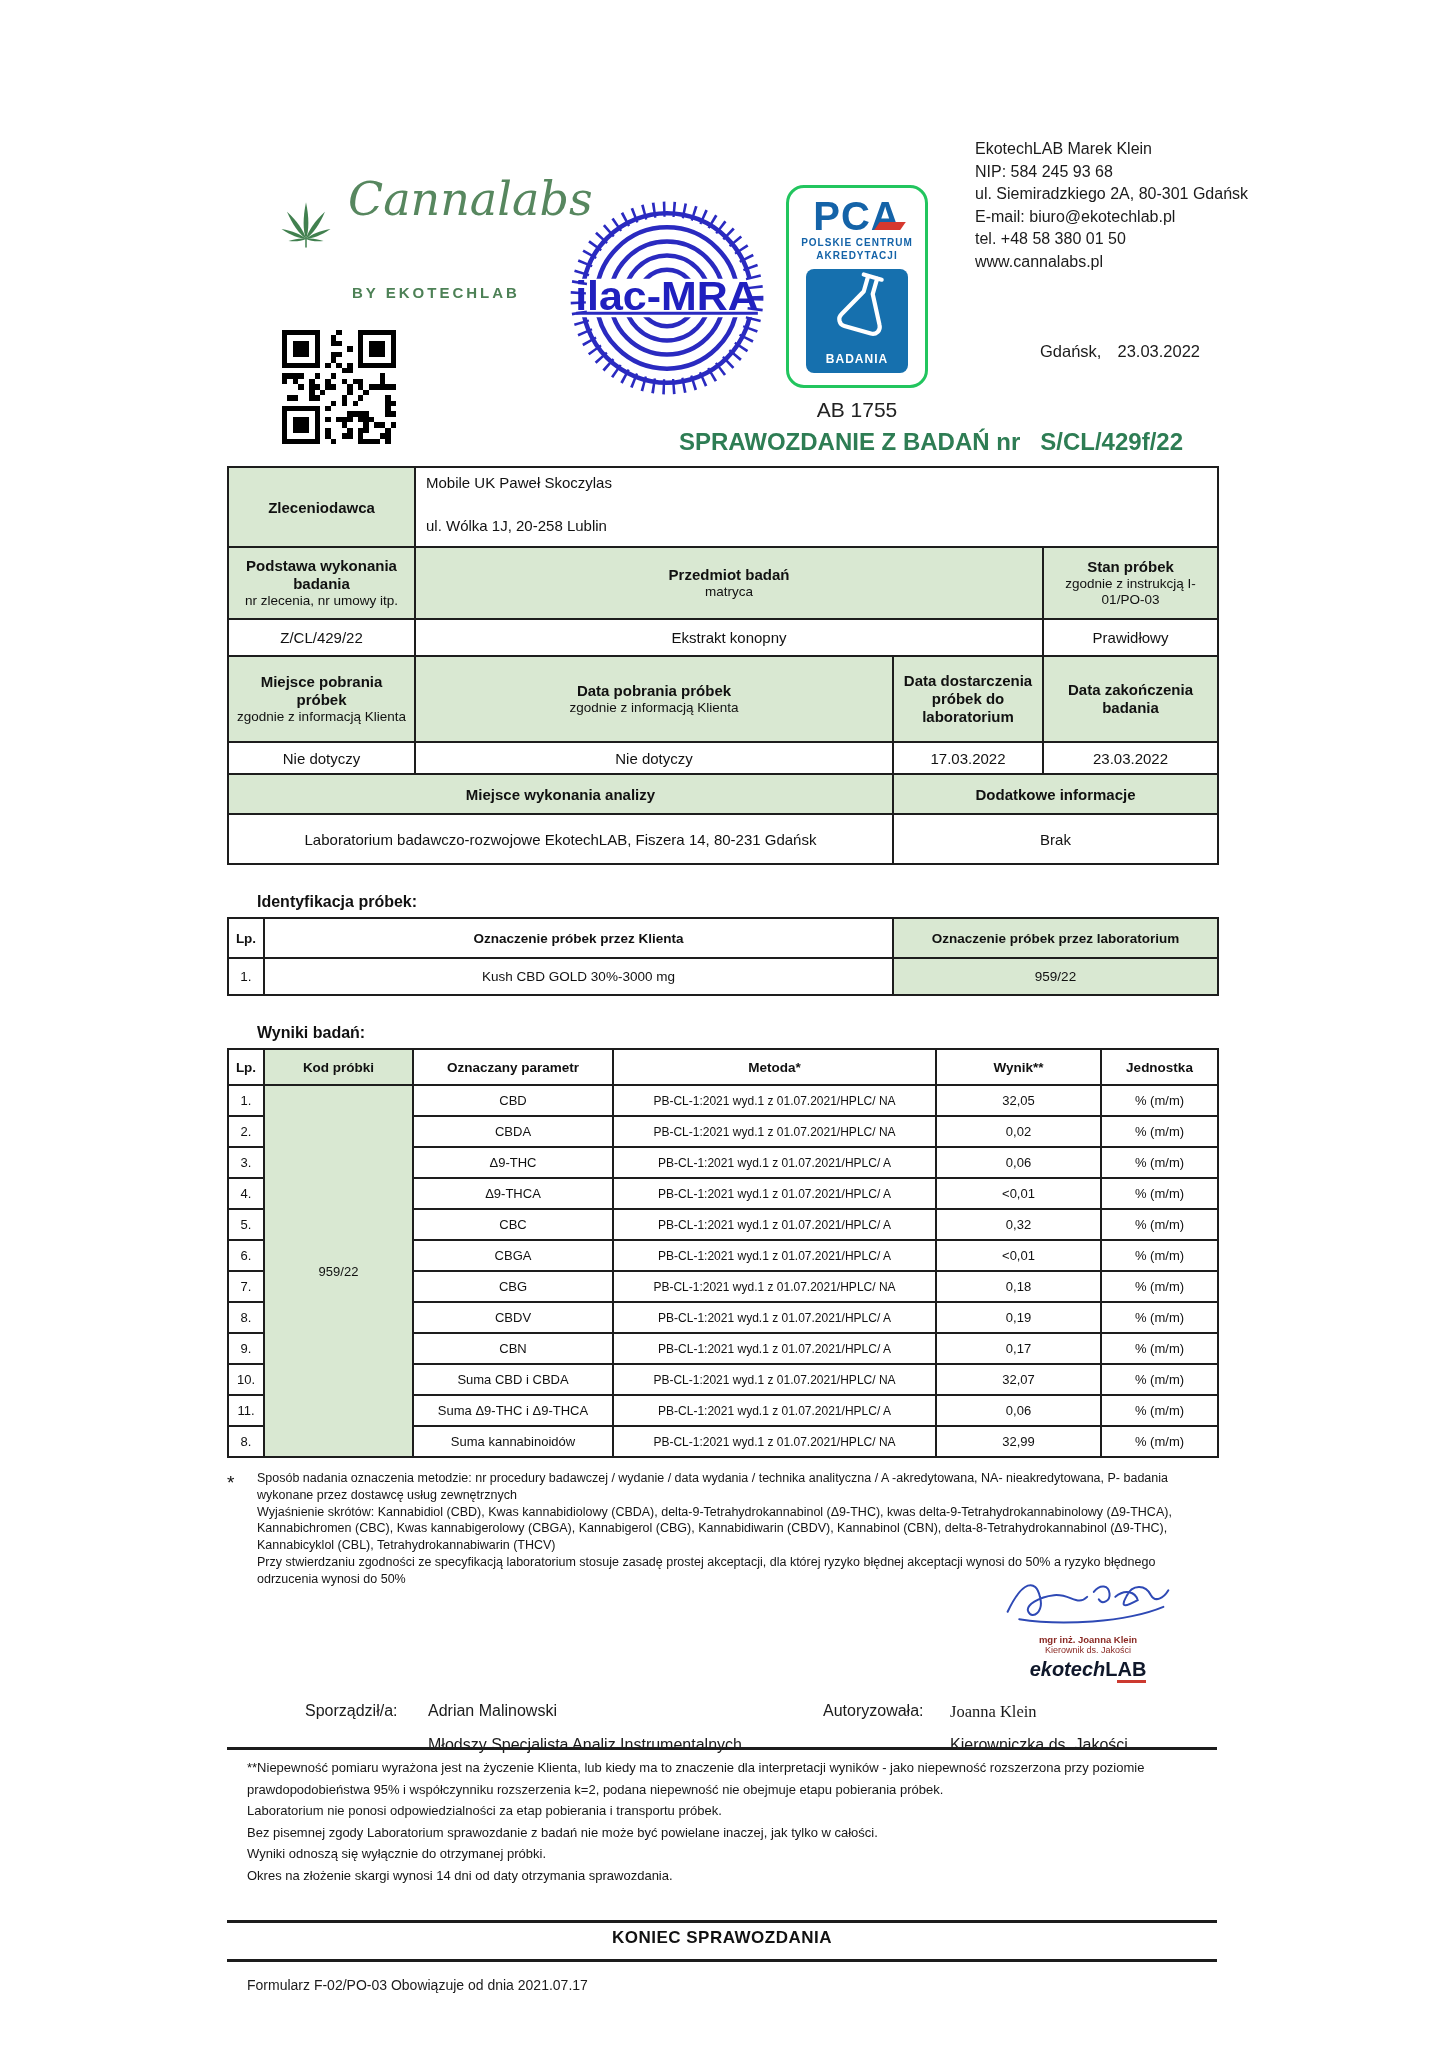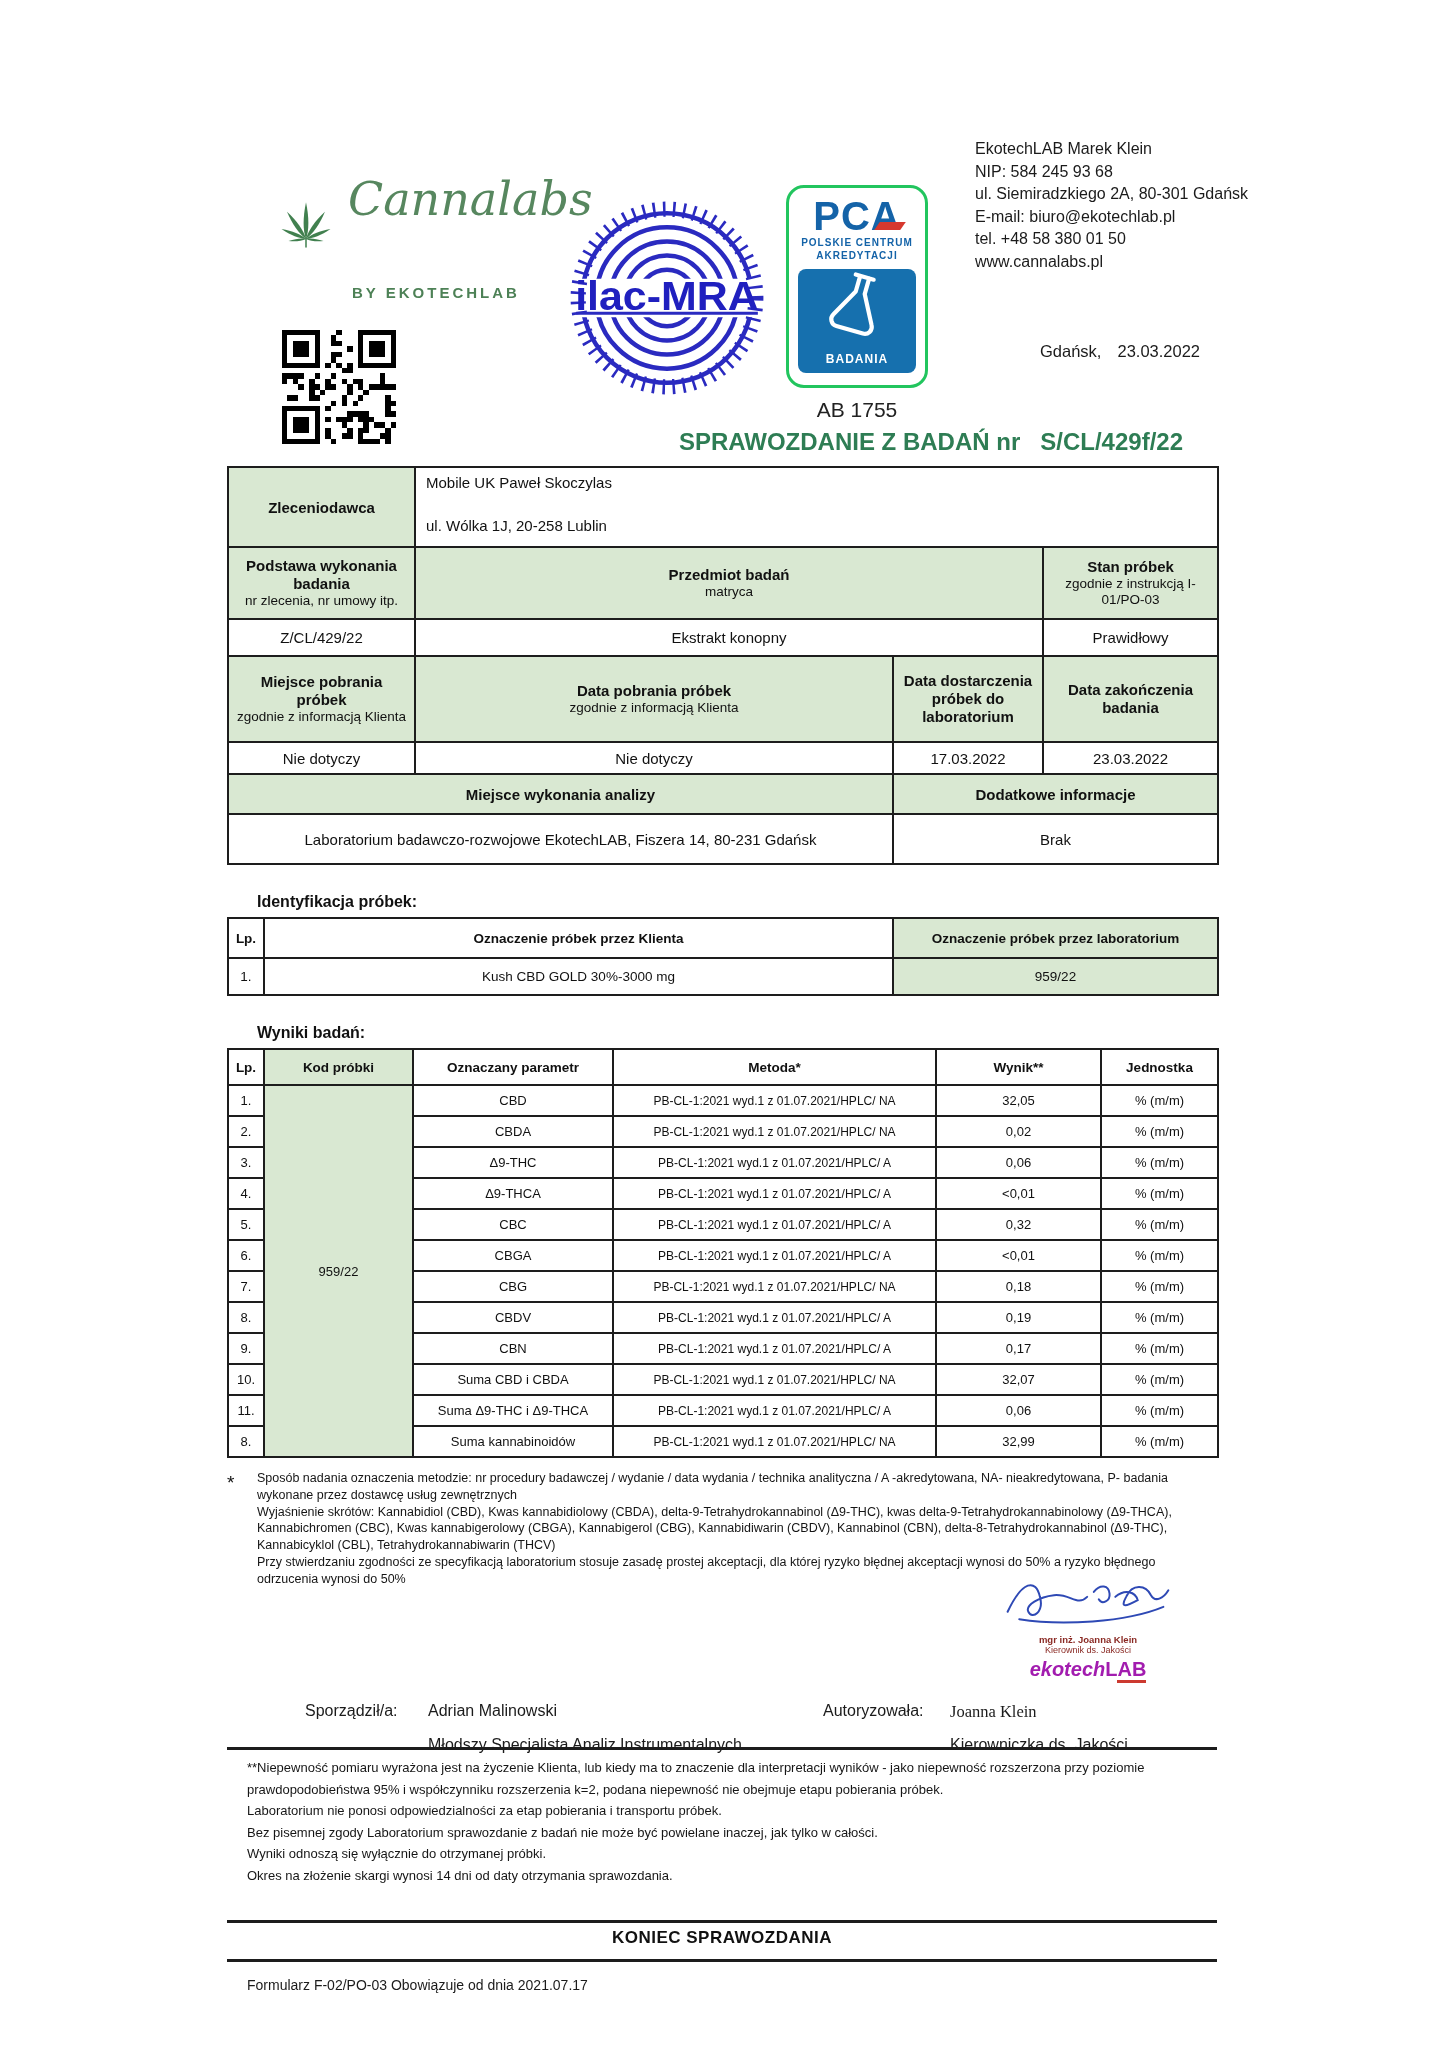--- a/index.html
+++ b/index.html
@@ -10,21 +10,21 @@
   .brand-script{position:absolute;left:348px;top:172px;font-family:"DejaVu Serif",serif;
         font-style:italic;font-size:46px;color:#57875f;}
   .brand-byline{position:absolute;left:352px;top:284px;font-size:15px;font-weight:bold;
         letter-spacing:3px;color:#4d8156;}
   .ilac{position:absolute;left:566px;top:192px;}
   .pca{position:absolute;left:786px;top:185px;width:142px;height:203px;box-sizing:border-box;
         border:3px solid #22c55e;border-radius:18px;text-align:center;padding-top:8px;}
   .pca-word{font-size:40px;font-weight:800;color:#1463a8;letter-spacing:1px;line-height:40px;position:relative;display:inline-block;}
   .pca-red{position:absolute;right:-2px;bottom:6px;width:26px;height:8px;background:#d6382e;transform:skewX(-35deg);}
   .pca-l1,.pca-l2{font-size:10px;font-weight:bold;color:#1463a8;letter-spacing:1px;text-transform:uppercase;line-height:13px;}
-  .pca-badge{position:relative;margin:7px auto 0;width:118px;height:104px;background:#1670ae;border-radius:8px;}
+  .pca-badge{position:relative;margin:7px auto 0;width:102px;height:104px;background:#1670ae;border-radius:8px;}
   .pca-badge-label{position:absolute;bottom:7px;width:100%;text-align:center;color:#fff;
         font-weight:bold;font-size:12px;letter-spacing:1px;}
   .ab-no{position:absolute;left:786px;top:398px;width:142px;text-align:center;font-size:21px;color:#222;}
   .contact{position:absolute;left:975px;top:138px;font-size:16px;line-height:22.5px;color:#1b1b1b;}
   .place-date{position:absolute;left:1040px;top:342px;font-size:16.5px;color:#1b1b1b;}
   .place-date .dt{margin-left:16px;}
   .qr{position:absolute;left:282px;top:330px;}
   
   .content{position:absolute;left:227px;top:428px;width:990px;}
   .doc-title{font-size:24px;font-weight:bold;color:#2e7d54;text-align:right;padding-right:34px;line-height:28px;}
@@ -49,21 +49,21 @@
   #tres td{font-size:13px;height:27px;padding:1px 4px;}
   #tres .hd td{height:32px;font-weight:bold;font-size:13.5px;}
   .t-met{font-size:12px !important;}
   .footnote{display:flex;margin-top:12px;}
   .fn-marker{width:30px;font-size:19px;padding-top:2px;}
   .fn-text{flex:1;font-size:12.5px;line-height:16.8px;color:#151515;}
   
   .sig-block{position:absolute;left:948px;top:1572px;width:280px;text-align:center;}
   .stamp-name{font-size:9.5px;font-weight:bold;color:#8a2a24;line-height:11px;}
   .stamp-role{font-size:9px;color:#8a2a24;line-height:11px;}
-  .ekolab{font-size:20px;font-weight:bold;color:#a21caf;margin-top:2px;}
+  .ekolab{font-size:20px;font-weight:bold;color:#0f172a;margin-top:2px;}
   .ekolab .it{font-style:italic;}
   .ekolab .ab-red{border-bottom:3px solid #cc3a30;}
   .sig-row{position:absolute;left:0;top:0;width:1447px;font-size:16px;color:#1b1b1b;}
   .sig-row span{position:absolute;white-space:nowrap;}
   .serif{font-family:"Liberation Serif",serif;font-size:16.5px;}
   
   .rule{position:absolute;left:227px;width:990px;height:3px;background:#1d1d1d;}
   .disclaimer{position:absolute;left:247px;top:1757px;width:950px;font-size:13px;line-height:21.5px;color:#161616;}
   .end-label{position:absolute;left:227px;top:1928px;width:990px;text-align:center;font-weight:bold;font-size:17px;letter-spacing:.5px;}
   .formularz{position:absolute;left:247px;top:1977px;font-size:14px;color:#1b1b1b;}

